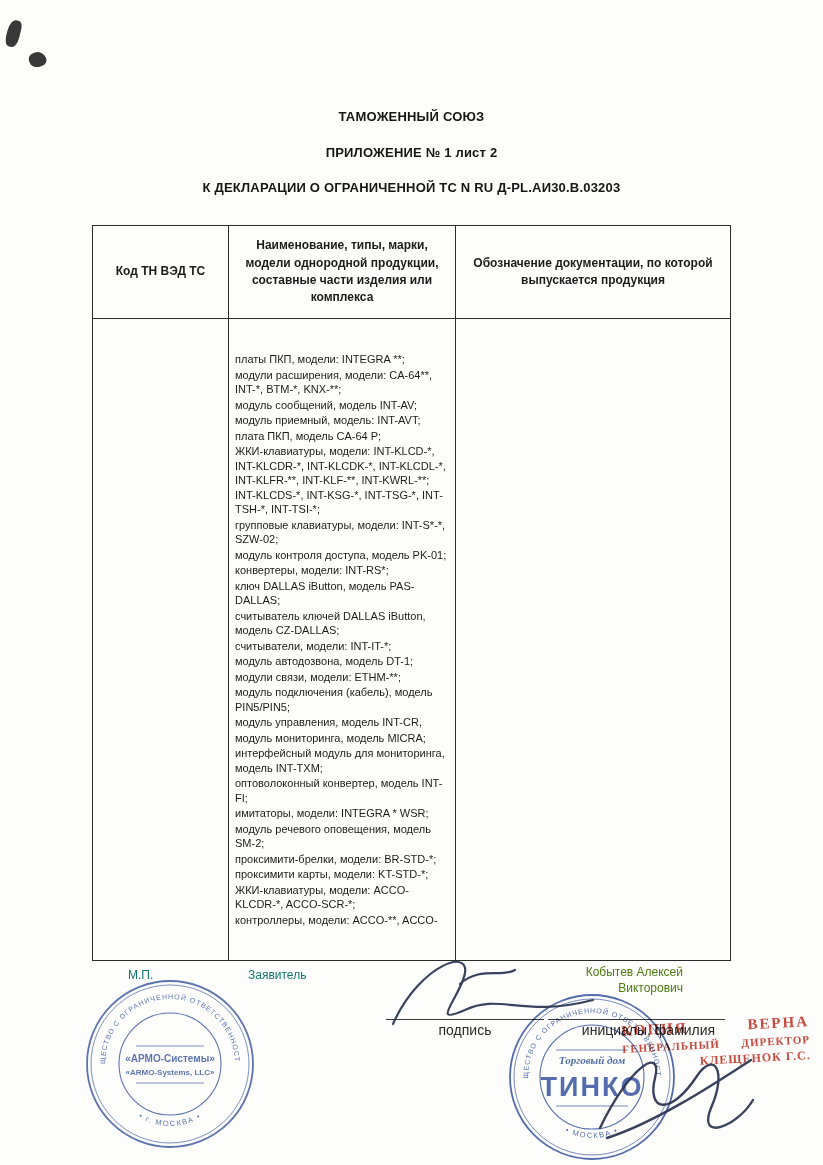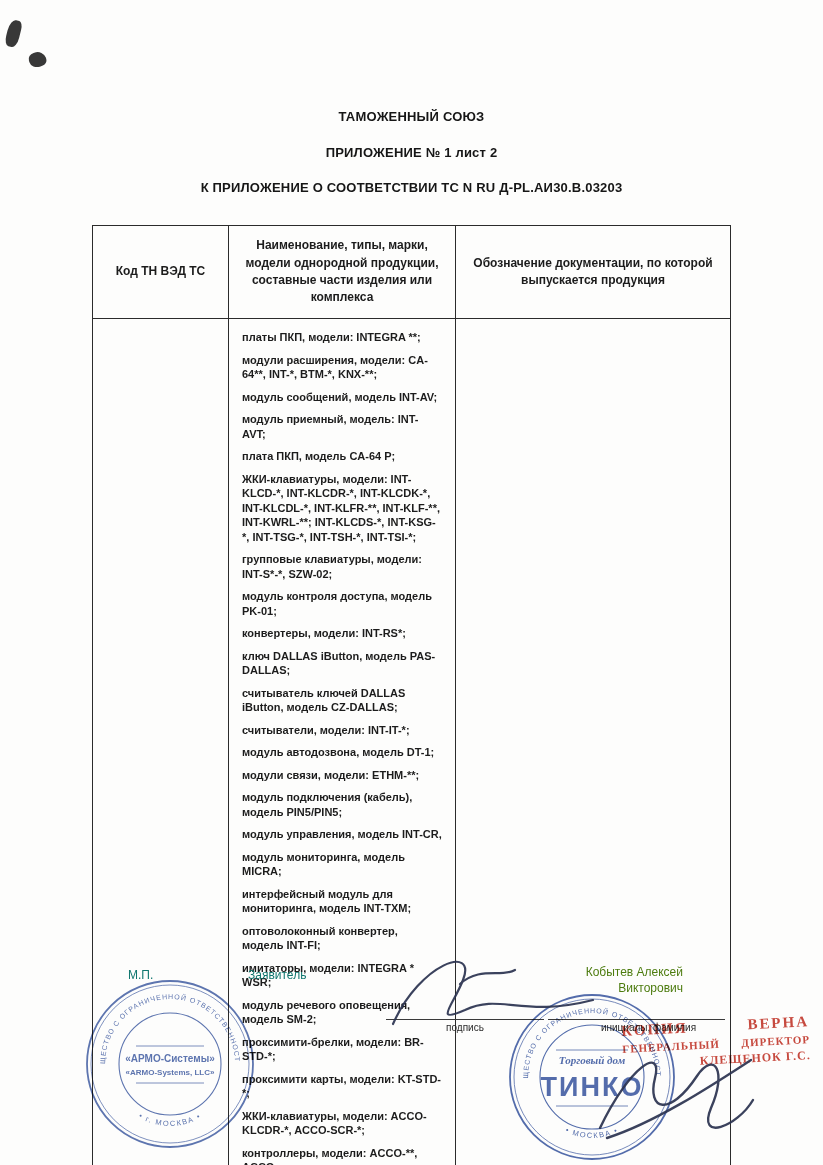--- a/index.html
+++ b/index.html
@@ -22,25 +22,25 @@
     position:absolute;left:92px;top:225px;width:638px;
     border-collapse:collapse;table-layout:fixed;
   }
   table.decl td{
     border:1px solid #2b2b2b;vertical-align:middle;
     font-size:12px;color:#1c1c1c;
   }
   td.hdr{font-weight:bold;text-align:center;padding:6px 5px;line-height:1.45;height:80px;}
   td.body-cell{vertical-align:top;height:635px;padding:3px 5px;}
   .product-lines{font-size:11px;line-height:14.5px;text-align:left;font-weight:normal;}
-  .product-lines div{margin:8px;font-weight:bold;}
+  .product-lines div{margin:1px;}
   
   .footer-label{font-size:12px;color:#0f766e;}
   .sign-line{border-top:1px solid #3a3a3a;height:0;}
-  .caption{font-size:10px;color:#2a2a2a;text-align:center;}
+  .caption{font-size:14px;color:#2a2a2a;text-align:center;}
   .applicant-name{font-size:12px;text-align:right;line-height:16px;color:#4d7c0f;}
   
   .stamp{position:absolute;opacity:.82;mix-blend-mode:multiply;pointer-events:none;}
   .copy-stamp{
     position:absolute;left:622px;top:1018px;width:188px;
     color:#c43a2e;font-family:"Liberation Serif","DejaVu Serif",serif;
     font-weight:bold;transform:rotate(-3deg);opacity:.92;
     mix-blend-mode:multiply;
   }
   .copy-row1{display:flex;justify-content:space-between;font-size:15px;letter-spacing:2px;}
@@ -49,21 +49,21 @@
   .sig{position:absolute;pointer-events:none;}
 </style>
 </head>
 <body>
 
 <div class="abs artifact" style="left:7px;top:20px;width:13px;height:27px;border-radius:45% 30% 40% 35%;transform:rotate(14deg);"></div>
 <div class="abs artifact" style="left:29px;top:52px;width:17px;height:15px;border-radius:40% 55% 35% 50%;transform:rotate(-18deg);"></div>
 
 <div class="abs doc-title" style="top:109px;">ТАМОЖЕННЫЙ СОЮЗ</div>
 <div class="abs doc-title" style="top:145px;">ПРИЛОЖЕНИЕ № 1 лист 2</div>
-<div class="abs doc-title" style="top:180px;">К ПРИЛОЖЕНИЕ О СООТВЕТСТВИИ ТС N RU Д-PL.АИ30.В.03203</div>
+<div class="abs doc-title" style="top:180px;">К ДЕКЛАРАЦИИ О ОГРАНИЧЕННОЙ ТС N RU Д-PL.АИ30.В.03203</div>
 
 <table class="decl">
   <colgroup>
       <col style="width:136px">
       <col style="width:227px">
       <col style="width:275px">
     </colgroup>
   <tbody>
       <tr>
     <td class="hdr">Код ТН ВЭД ТС</td>

